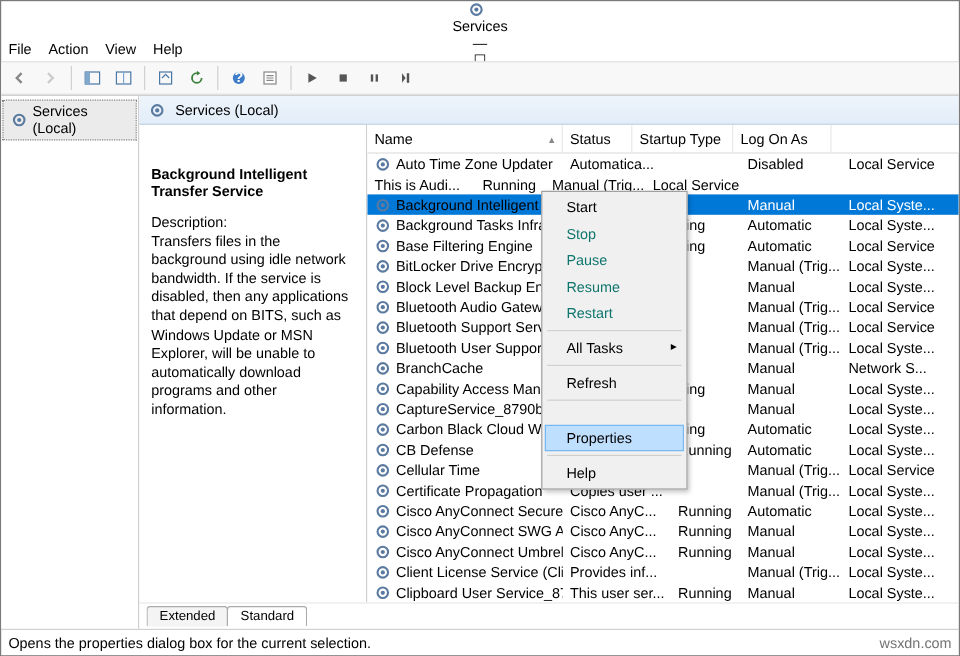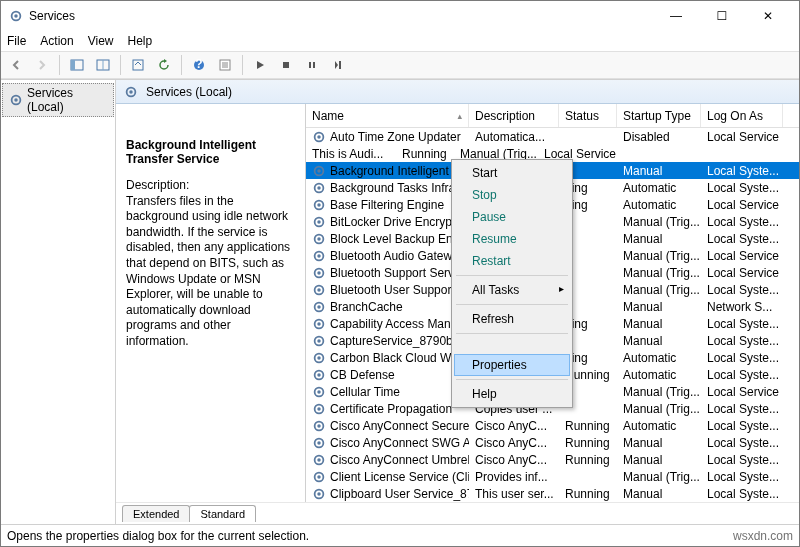--- a/index.html
+++ b/index.html
@@ -1,17 +1,17 @@
 <!DOCTYPE html>
 <html><head>
 <meta charset="utf-8">
 <style>
 * { box-sizing: border-box; margin: 0; padding: 0; font-family: "Segoe UI", Tahoma, sans-serif; font-size: 12px; color: #000; }
 body { width: 800px; height: 547px; background: #fff; border: 1px solid #7a7a7a; display: flex; flex-direction: column; overflow: hidden; }
-.titlebar { height: 30px; display: flex; align-items: center; padding: 0 8px; }
+.titlebar { height: 30px; display: flex; align-items: center; padding: 0 8px; flex-direction: column; }
 .titlebar .title-icon { margin-right: 6px; }
 .titlebar .title-text { flex: 0 0 auto; }
 .titlebar .spacer { flex: 1; }
 .win-btn { width: 46px; height: 30px; display: flex; align-items: center; justify-content: center; }
 .menubar { height: 20px; display: flex; align-items: center; padding: 0 6px; gap: 14px; }
 .menubar span { cursor: default; }
 .toolbar { height: 28px; border-top: 1px solid #e0e0e0; border-bottom: 1px solid #e0e0e0; background: #f8f8f8; display: flex; align-items: center; padding: 0 4px; gap: 4px; }
 .tbtn { width: 22px; height: 22px; display: flex; align-items: center; justify-content: center; border: 1px solid transparent; }
 .tsep { width: 1px; height: 20px; background: #d0d0d0; margin: 0 2px; }
 .content { flex: 1; display: flex; border-top: 1px solid #d0d0d0; overflow: hidden; }
@@ -186,21 +186,20 @@
         <p class="lbl">Description:</p>
         <p>Transfers files in the background using idle network bandwidth. If the service is disabled, then any applications that depend on BITS, such as Windows Update or MSN Explorer, will be unable to automatically download programs and other information.</p>
       </div>
 
       <div class="table-wrap">
         <div class="thead">
           <div class="th col-name">
               <span>Name</span>
               <span style="margin-left:auto;font-size:9px;color:#888">▴</span>
             </div>
-          <div class="th col-desc">Description</div>
           <div class="th col-status">Status</div>
           <div class="th col-startup">Startup Type</div>
           <div class="th col-logon">Log On As</div>
         </div>
         <div class="tbody" id="tbody">
 
           <div class="tr">
               <div class="td col-name">
                 <span class="gear-icon"><svg viewBox="0 0 16 16" width="13" height="13">
                     <circle cx="8" cy="8" r="5" fill="none" stroke="#5a7aa0" stroke-width="2"></circle>

